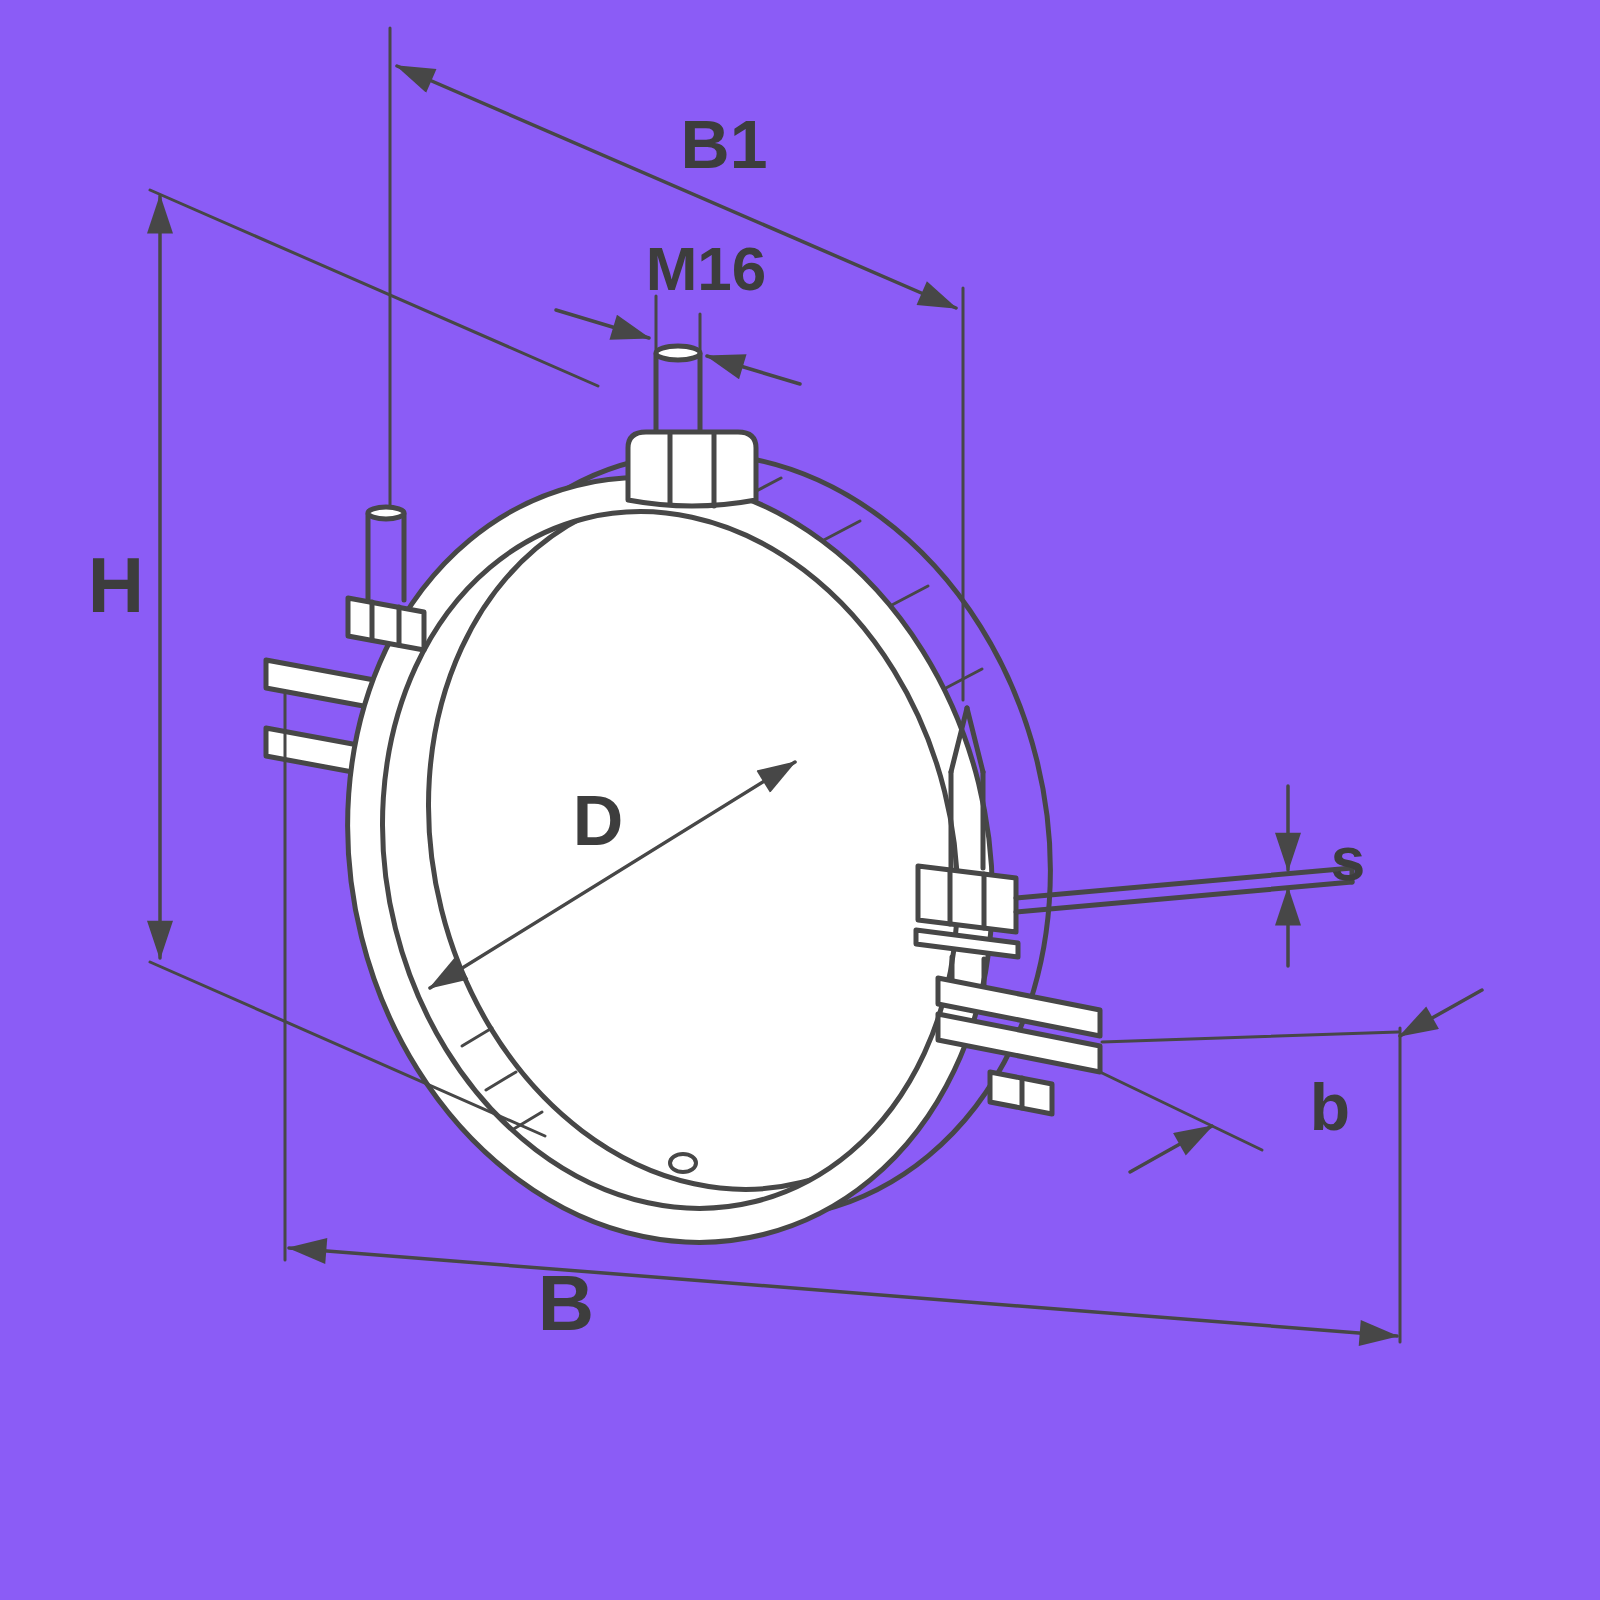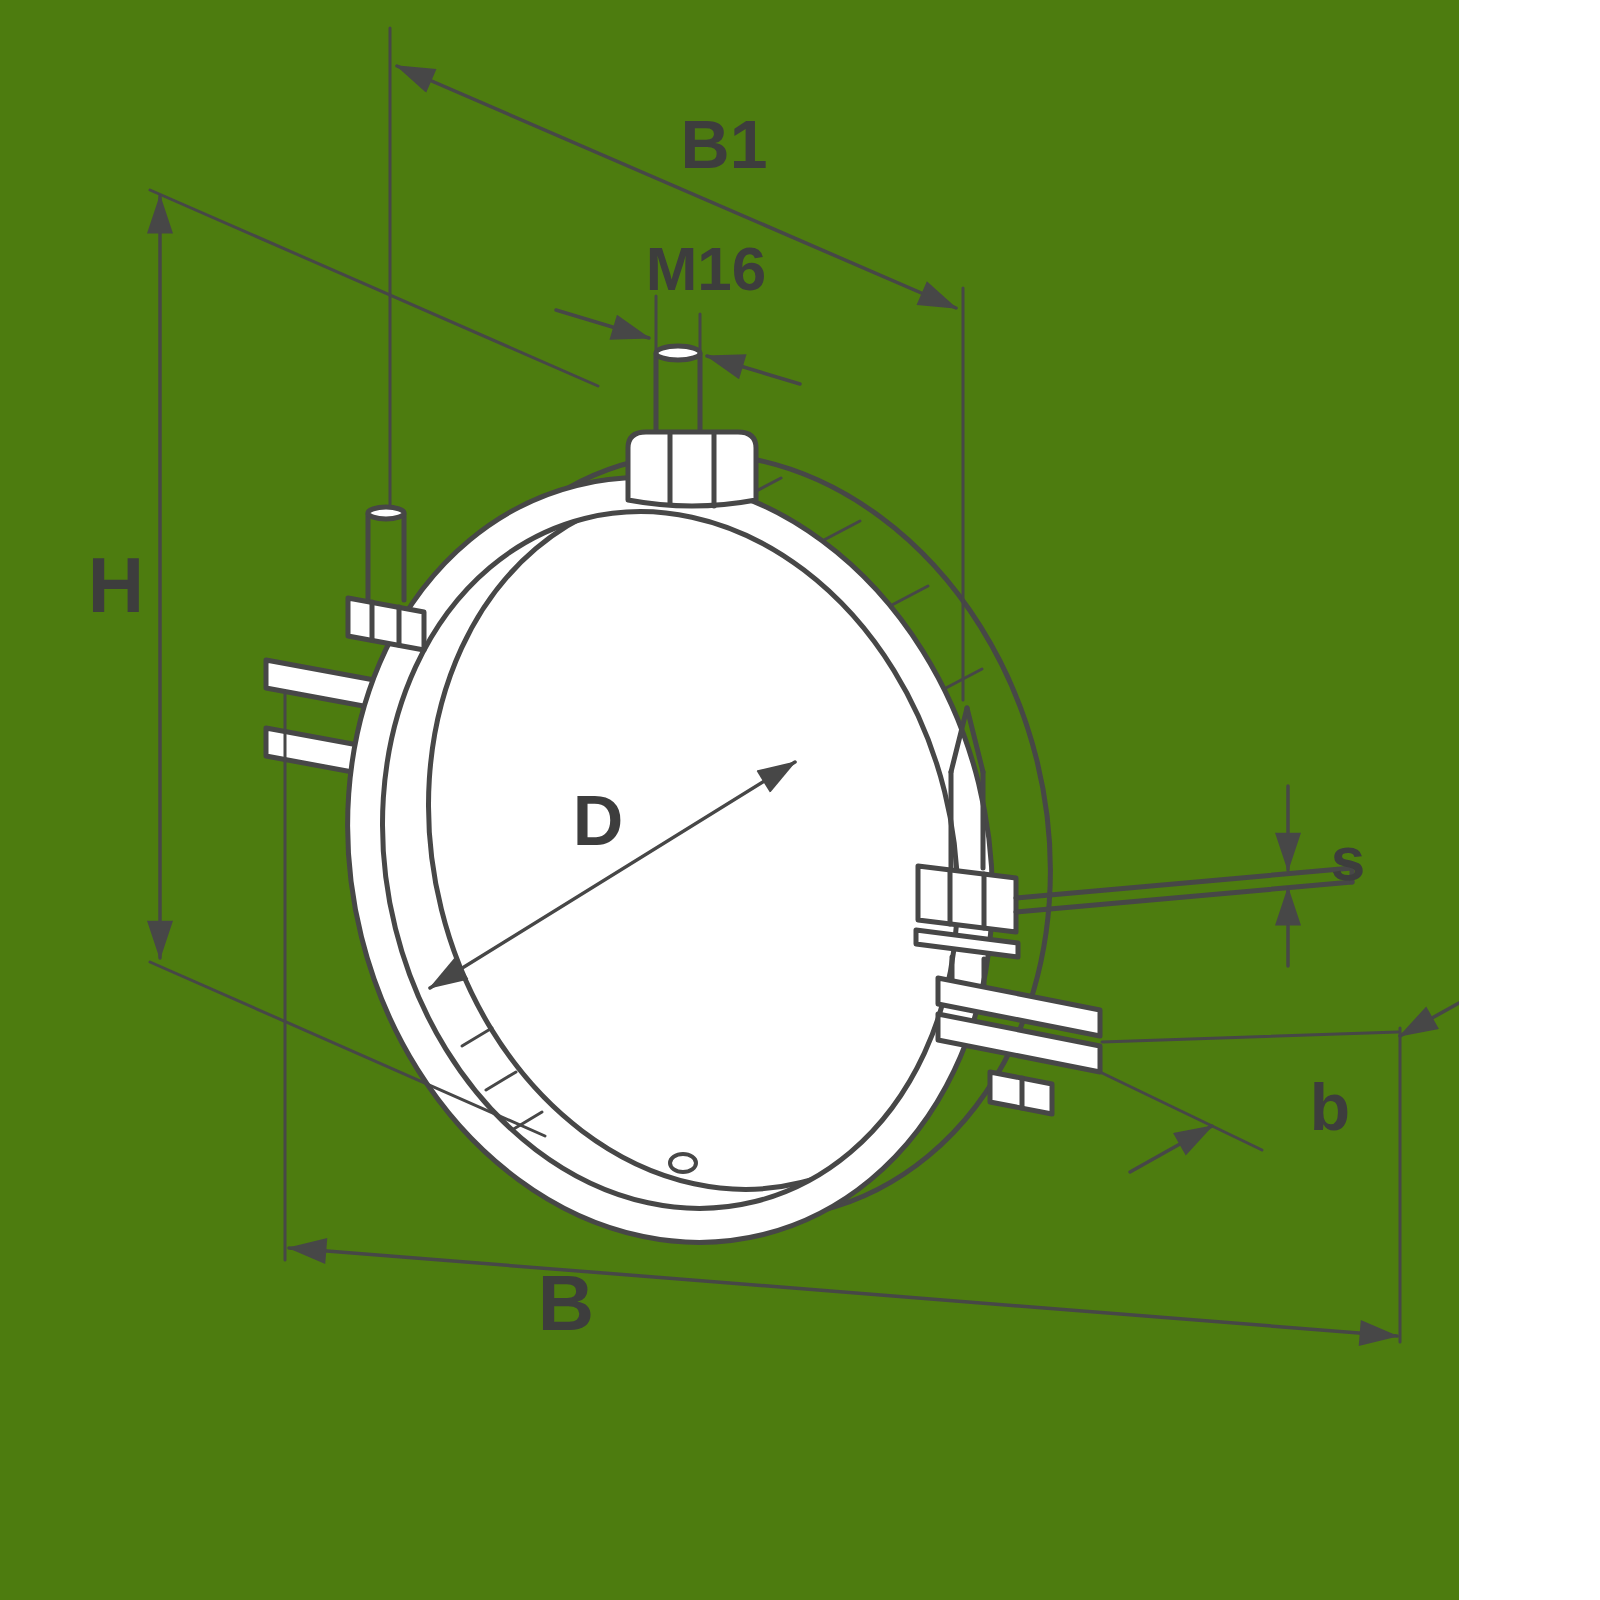--- a/index.html
+++ b/index.html
@@ -1,16 +1,16 @@
 <!DOCTYPE html>
 <html><head>
 <meta charset="utf-8">
 <style>
   html,body{margin:0;padding:0;background:#ffffff;}
-  .stage{position:relative;width:1459px;height:1600px;background:#4d7c0f;overflow:hidden;
+  .stage{position:relative;width:1600px;height:1600px;background:#8b5cf6;overflow:hidden;
          font-family:"Liberation Sans",sans-serif;}
   svg{display:block;width:1600px;height:1600px;}
   .lbl{stroke:none;fill:#3d3d3d;font-family:"Liberation Sans",sans-serif;font-weight:700;}
 </style>
 </head>
 <body>
 
 <div class="stage">
 <svg viewBox="0 0 1600 1600">
   <defs>

